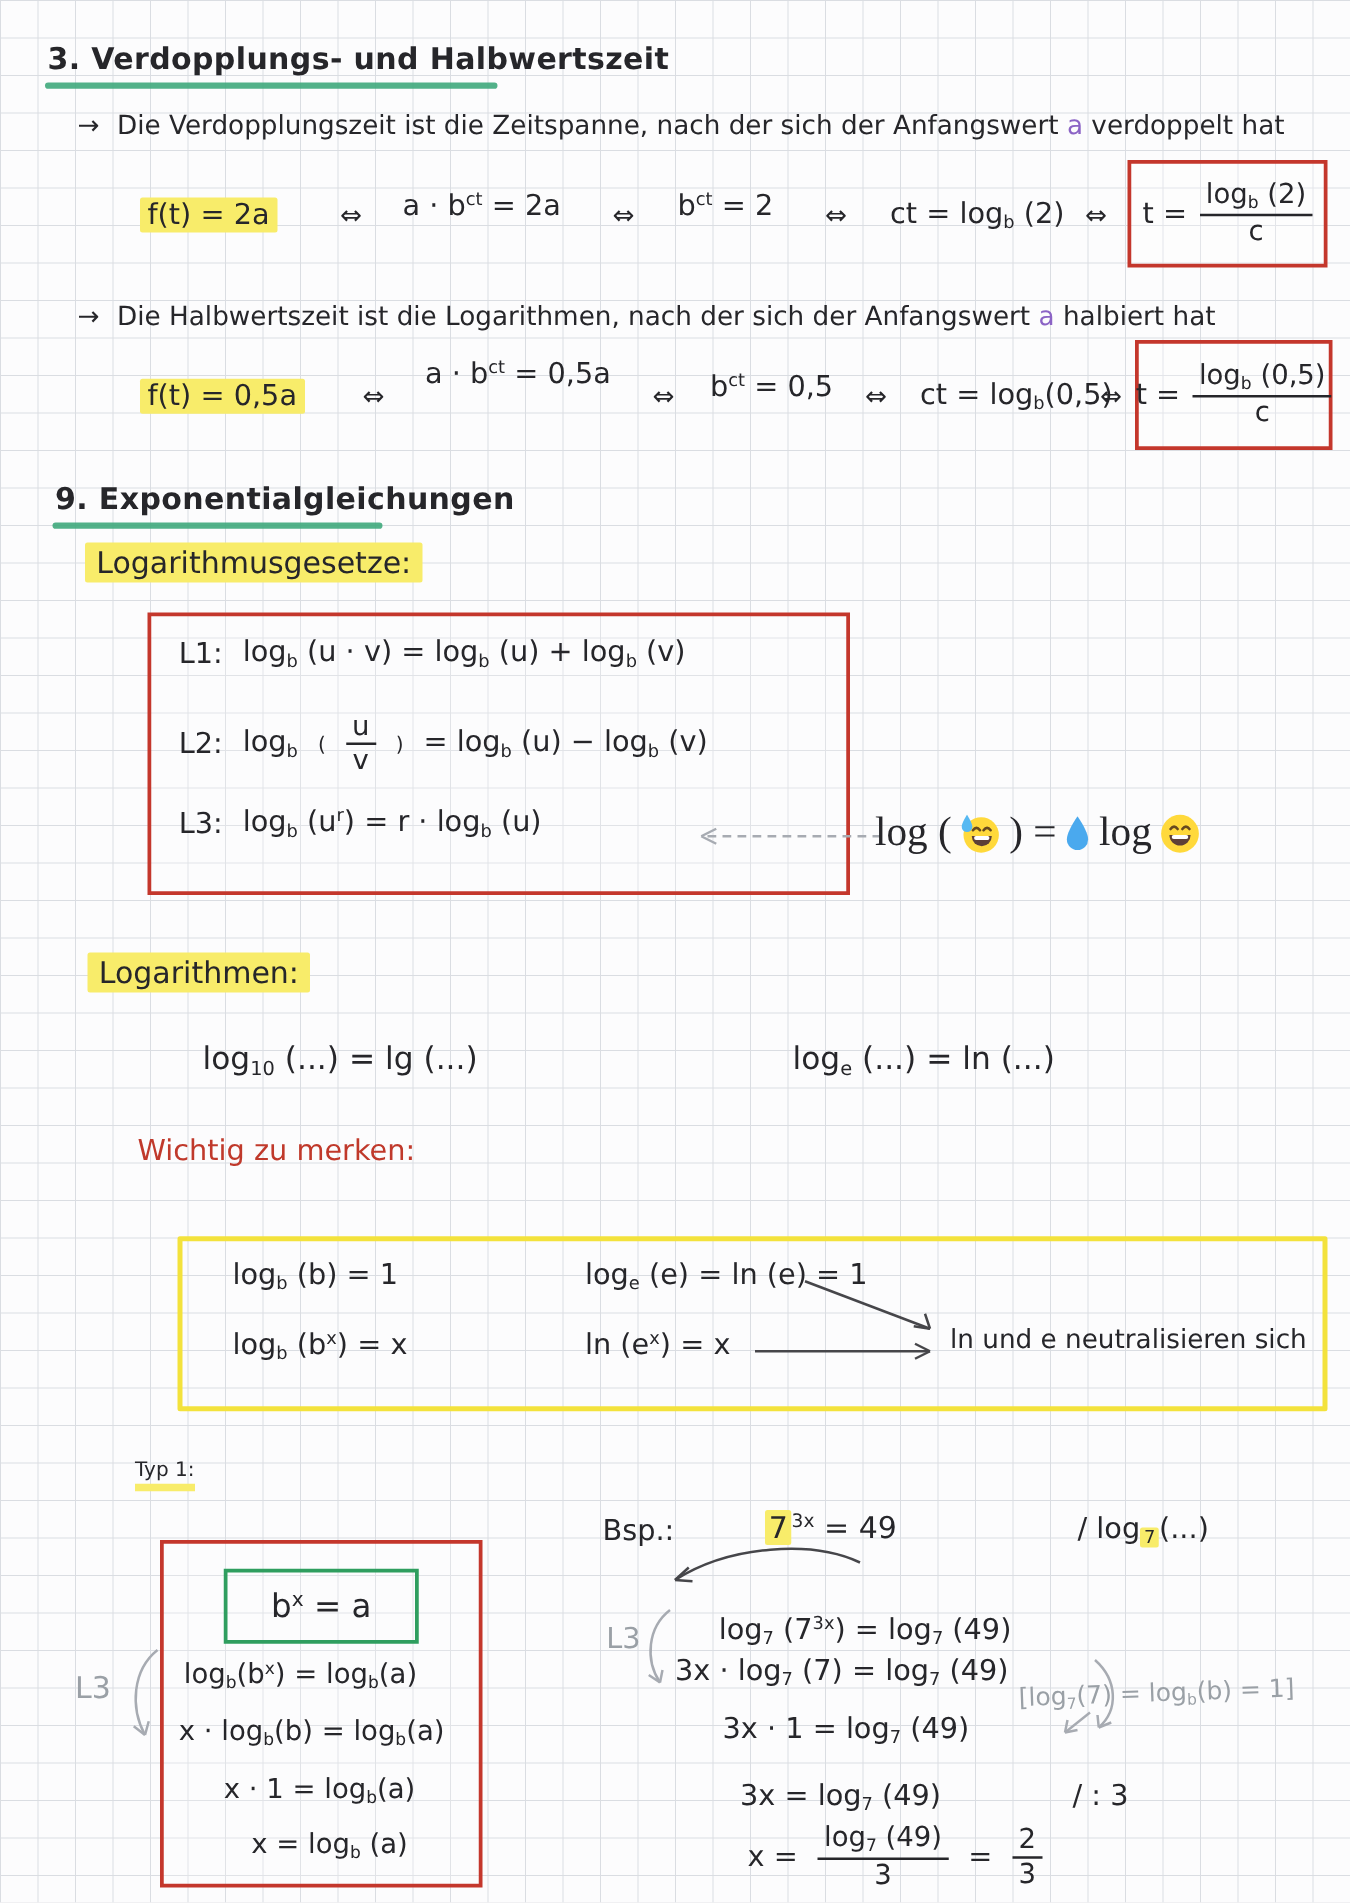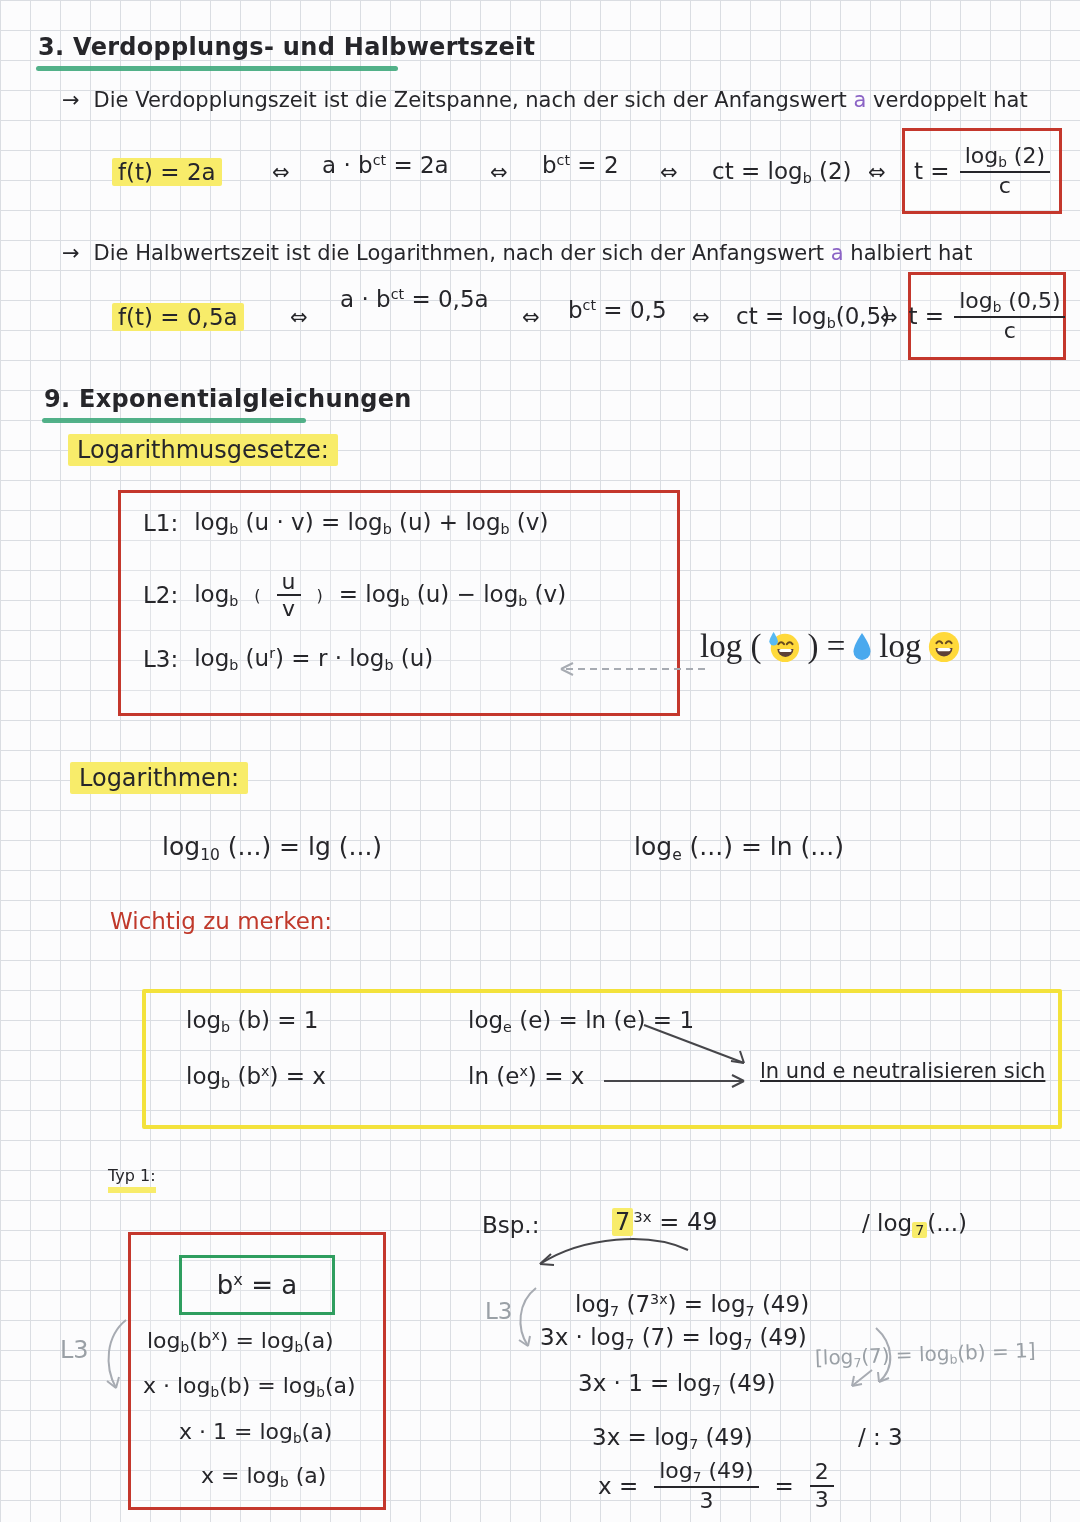--- a/index.html
+++ b/index.html
@@ -120,21 +120,21 @@
     </div>
   </div>
 
   <svg class="abs arrow" style="left:545px;top:656px;" width="165" height="26">
     <g stroke="#a7abb2" stroke-width="2" fill="none">
       <line x1="160" y1="13" x2="16" y2="13" stroke-dasharray="7 5"></line>
       <path d="M16 13 l12 -6 M16 13 l12 6"></path>
     </g>
   </svg>
 
-  <div class="abs joke" style="left:700px;top:628px;">
+  <div class="abs joke" style="left:700px;top:648px;">
     <span>log (</span>
     <svg viewBox="0 0 36 36" width="34" height="34">
       <circle cx="19" cy="19" r="15" fill="#ffd93b"></circle>
       <path d="M12 15 q3 -4 6 0" fill="none" stroke="#66491f" stroke-width="2.2" stroke-linecap="round"></path>
       <path d="M21 15 q3 -4 6 0" fill="none" stroke="#66491f" stroke-width="2.2" stroke-linecap="round"></path>
       <path d="M11 20 a8.5 8.5 0 0 0 17 0 z" fill="#5d4037"></path>
       <rect x="13" y="20" width="13" height="3.2" rx="1.6" fill="#ffffff"></rect>
       <path d="M7 2 C7 2 2.5 9 2.5 12 a4.5 4.5 0 0 0 9 0 C11.5 9 7 2 7 2 Z" fill="#57b9f2"></path>
     </svg>
     <span>) =</span>
@@ -166,21 +166,21 @@
         <line x1="26" y1="6" x2="126" y2="44"></line>
         <path d="M126 44 l-13 -2 M126 44 l-4 -12"></path>
       </g>
     </svg>
     <svg class="abs arrow" style="left:452px;top:76px;" width="160" height="24">
       <g stroke="#46464a" stroke-width="2" fill="none">
         <line x1="6" y1="12" x2="146" y2="12"></line>
         <path d="M146 12 l-12 -6 M146 12 l-12 6"></path>
       </g>
     </svg>
-    <span class="abs" style="left:614px;top:66px;font-size:21px;white-space:nowrap;text-decoration:underline;">ln und e neutralisieren sich</span>
+    <span class="abs" style="left:614px;top:66px;font-size:21px;white-space:nowrap;">ln und e neutralisieren sich</span>
   </div>
 
   <div class="abs yellow-underline" style="left:108px;top:1166px;font-size:16px;">Typ 1:</div>
 
   <span class="abs pencil" style="left:60px;top:1336px;font-size:24px;">L3</span>
   <svg class="abs arrow" style="left:94px;top:1316px;" width="40" height="82">
     <g stroke="#a7abb2" stroke-width="2" fill="none">
       <path d="M32 4 C12 20 10 50 22 72"></path>
       <path d="M22 72 l-9 -7 M22 72 l3 -11"></path>
     </g>

